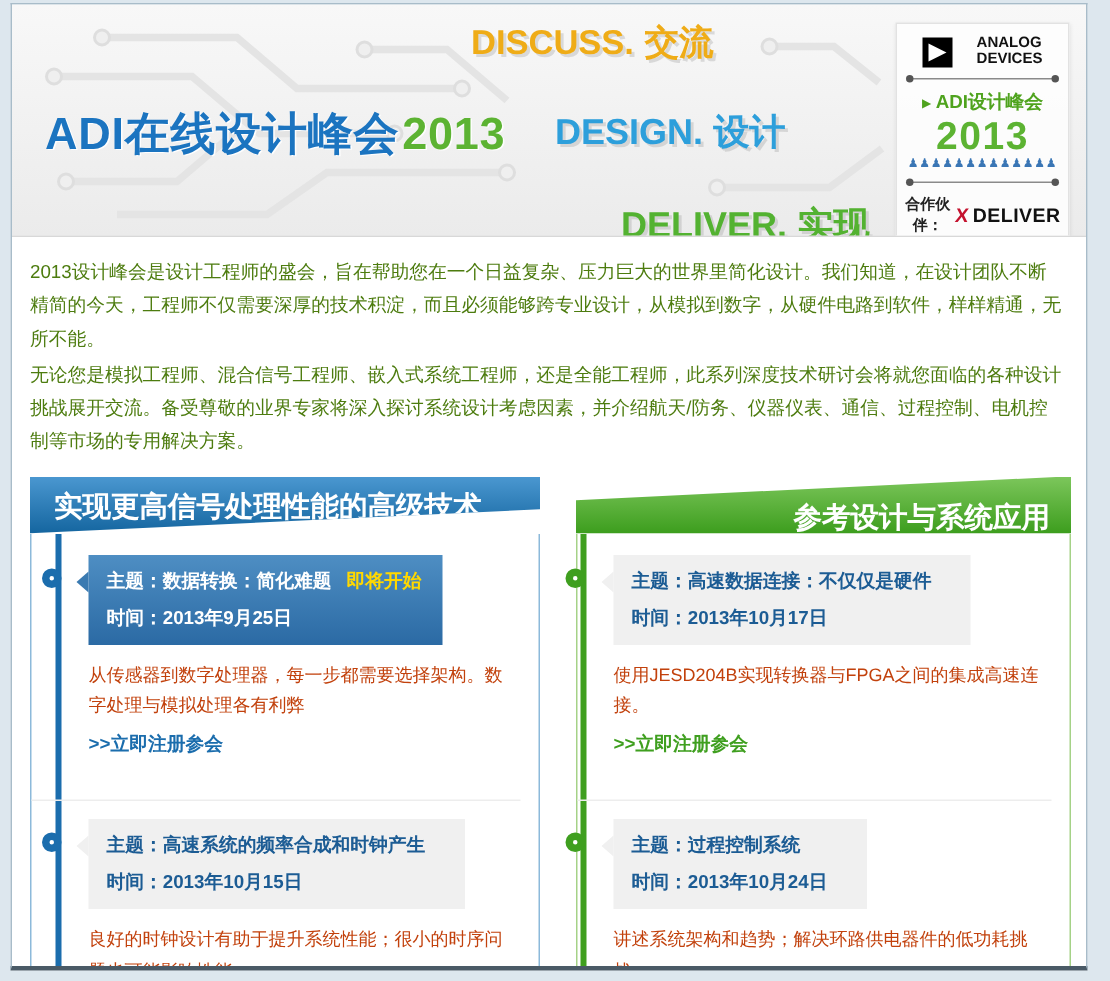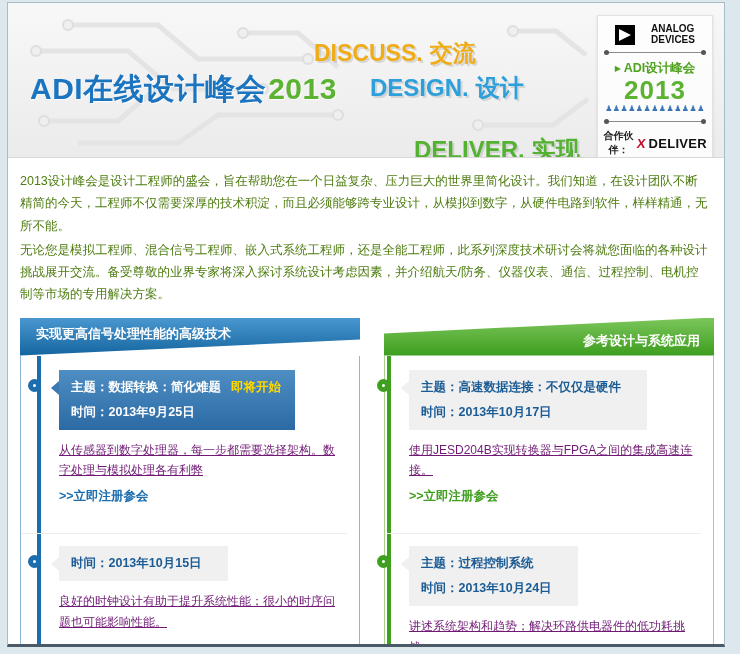--- a/index.html
+++ b/index.html
@@ -12,21 +12,21 @@
   
   header { position:relative; height:155px; background:linear-gradient(180deg,#f8f8f8,#ebebeb);
            border-bottom:1px solid #d8d8d8; overflow:hidden; }
   .traces { position:absolute; left:0; top:0; z-index:0; }
   .site-title { position:absolute; left:22px; top:66px; z-index:1; font-size:30px; font-weight:bold;
                 color:#1b74c0; text-shadow:1px 1px 0 rgba(255,255,255,.9); letter-spacing:0.5px; }
   .site-title .yr { color:#5cb332; margin-left:2px; }
   .tag { position:absolute; z-index:1; font-weight:800; white-space:nowrap;
          text-shadow:2px 2px 0 rgba(150,150,150,.30); }
   .tag .cn { margin-left:7px; }
-  .tag-discuss { left:306px; top:35px;  font-size:23px; color:#efac17; }
+  .tag-discuss { left:306px; top:10px;  font-size:23px; color:#efac17; }
   .tag-design  { left:362px; top:69px;  font-size:24px; color:#2d9fdb; }
   .tag-deliver { left:406px; top:111px; font-size:24px; color:#53b231;margin-top:20px; }
 
   .badge-panel { position:absolute; top:12px; right:11px; width:116px; z-index:2; text-align:center;
                  background:rgba(253,253,253,.93); border:1px solid #e2e2e2; padding:8px 5px 5px;
                  box-shadow:0 1px 3px rgba(0,0,0,.10); }
   .adi-logo { display:flex; align-items:center; justify-content:center; gap:16px; }
   .adi-mark { width:20px; height:20px; background:#000; position:relative; flex:0 0 auto; }
   .adi-mark::before { content:""; position:absolute; left:4px; top:4px;
                       border-left:12px solid #fff; border-top:6px solid transparent; border-bottom:6px solid transparent; }
@@ -47,21 +47,21 @@
 
   
   .intro { padding:12px 14px 8px 12px; font-size:12.5px; line-height:1.78; color:#4d7c0f; }
   .intro p { margin:0 0 2px; }
 
   
   .columns { display:flex; gap:24px; padding:2px 0 0 12px; height:402px; overflow:hidden; }
   .panel { display:flex; flex-direction:column; }
   .panel-blue  { width:340px; --accent:#1b6dad; --bcolor:#8cb9da; }
   .panel-green { width:330px; --accent:#3f9f1f; --bcolor:#a5d287; }
-  .banner { height:38px; color:#fff; font-weight:bold; font-size:13px; flex:0 0 auto; }
+  .banner { height:38px; color:#fff; font-weight:bold; font-size:19px; flex:0 0 auto; }
   .banner-left  { background:linear-gradient(180deg,#4a97d0,#14659f); padding:7px 0 0 16px;
                   clip-path:polygon(0 0,100% 0,100% 58%,0 100%); }
   .banner-right { background:linear-gradient(180deg,#7cc65b,#3c9d1d); padding:14px 14px 0 0;
                   clip-path:polygon(0 42%,100% 0,100% 100%,0 100%); text-align:right; }
   .pbody { position:relative; flex:1; border:1px solid var(--bcolor); border-top:none; padding-top:14px; }
   .pbody::before { content:""; position:absolute; top:0; bottom:0; width:4px; background:var(--accent);
                    left:var(--lineleft); }
   .panel-blue  .pbody { --lineleft:16px; }
   .panel-green .pbody { --lineleft:2px; }
 
@@ -76,21 +76,21 @@
 
   .topic-box { position:relative; display:inline-block; background:#f0f0f0; color:#1c5c94;
                font-weight:bold; font-size:12.5px; line-height:2; padding:5px 26px 5px 12px; }
   .topic-box::before { content:""; position:absolute; left:-8px; top:11px;
                        border-top:7px solid transparent; border-bottom:7px solid transparent;
                        border-right:8px solid #f0f0f0; }
   .topic-box.featured { background:linear-gradient(180deg,#4e8ec3,#2b6aa4); color:#fff; padding-right:14px; }
   .topic-box.featured::before { border-right-color:#3a7ab1; }
   .badge-soon { color:#ffd800; margin-left:10px; }
   .badge-soon:empty { display:none; }
-  .desc { margin:10px 2px 8px 0; font-size:12px; color:#701a75; line-height:1.7;text-decoration:underline; }
+  .desc { margin:10px 2px 8px 0; font-size:12px; color:#c2410c; line-height:1.7; }
   .reg-link { font-size:12.5px; font-weight:bold; color:var(--accent); cursor:pointer; }
 </style>
 </head>
 <body>
 
 <div class="frame">
 
   <header>
     <svg class="traces" width="718" height="155" viewBox="0 0 718 155">
       <g fill="none" stroke="#e4e4e4" stroke-width="5">
@@ -171,20 +171,21 @@
             <div><span>主题：</span><span>数据转换：简化难题</span><span class="badge-soon">即将开始</span></div>
             <div><span>时间：</span><span>2013年9月25日</span></div>
           </div>
           <p class="desc">从传感器到数字处理器，每一步都需要选择架构。数字处理与模拟处理各有利弊</p>
           <div class="reg-link"><span>&gt;&gt;</span><span>立即注册参会</span></div>
         </div>
 
         <div class="item">
           <span class="node"></span>
           <div class="topic-box">
+            <div><span>主题：</span><span>高速系统的频率合成和时钟产生</span></div>
             <div><span>时间：</span><span>2013年10月15日</span></div>
           </div>
           <p class="desc">良好的时钟设计有助于提升系统性能；很小的时序问题也可能影响性能。</p>
           
         </div>
 
       </div>
     </div>
 
     <div class="panel panel-green">

